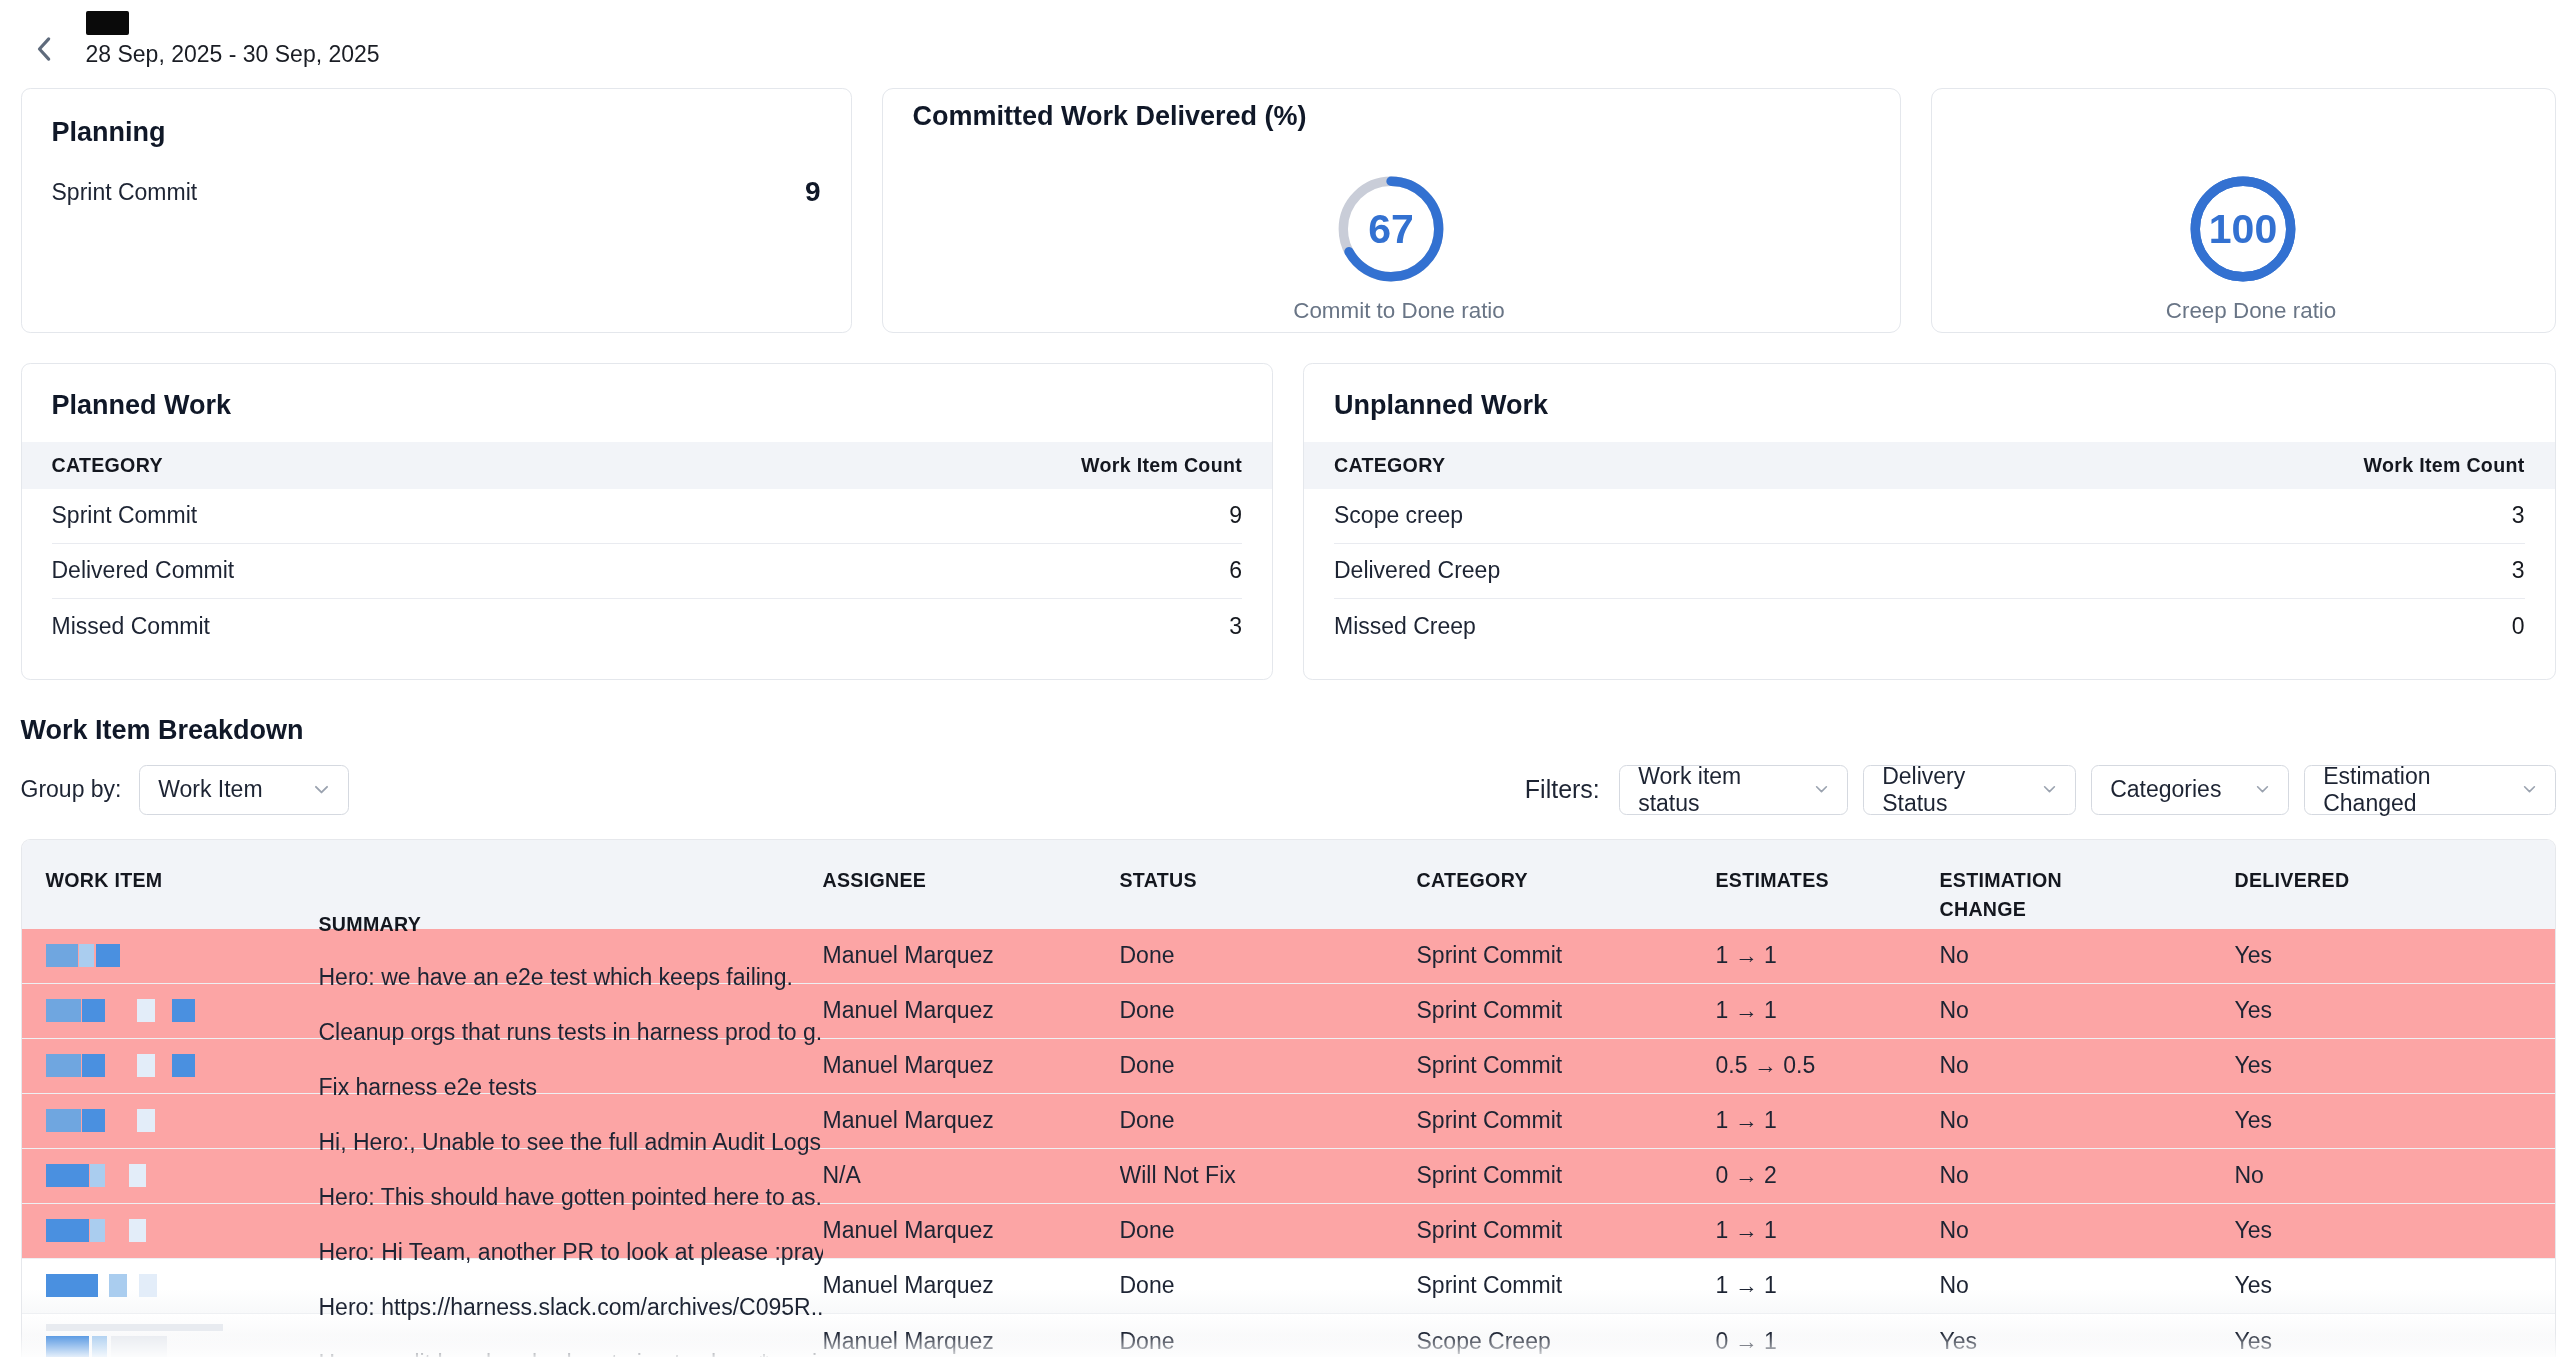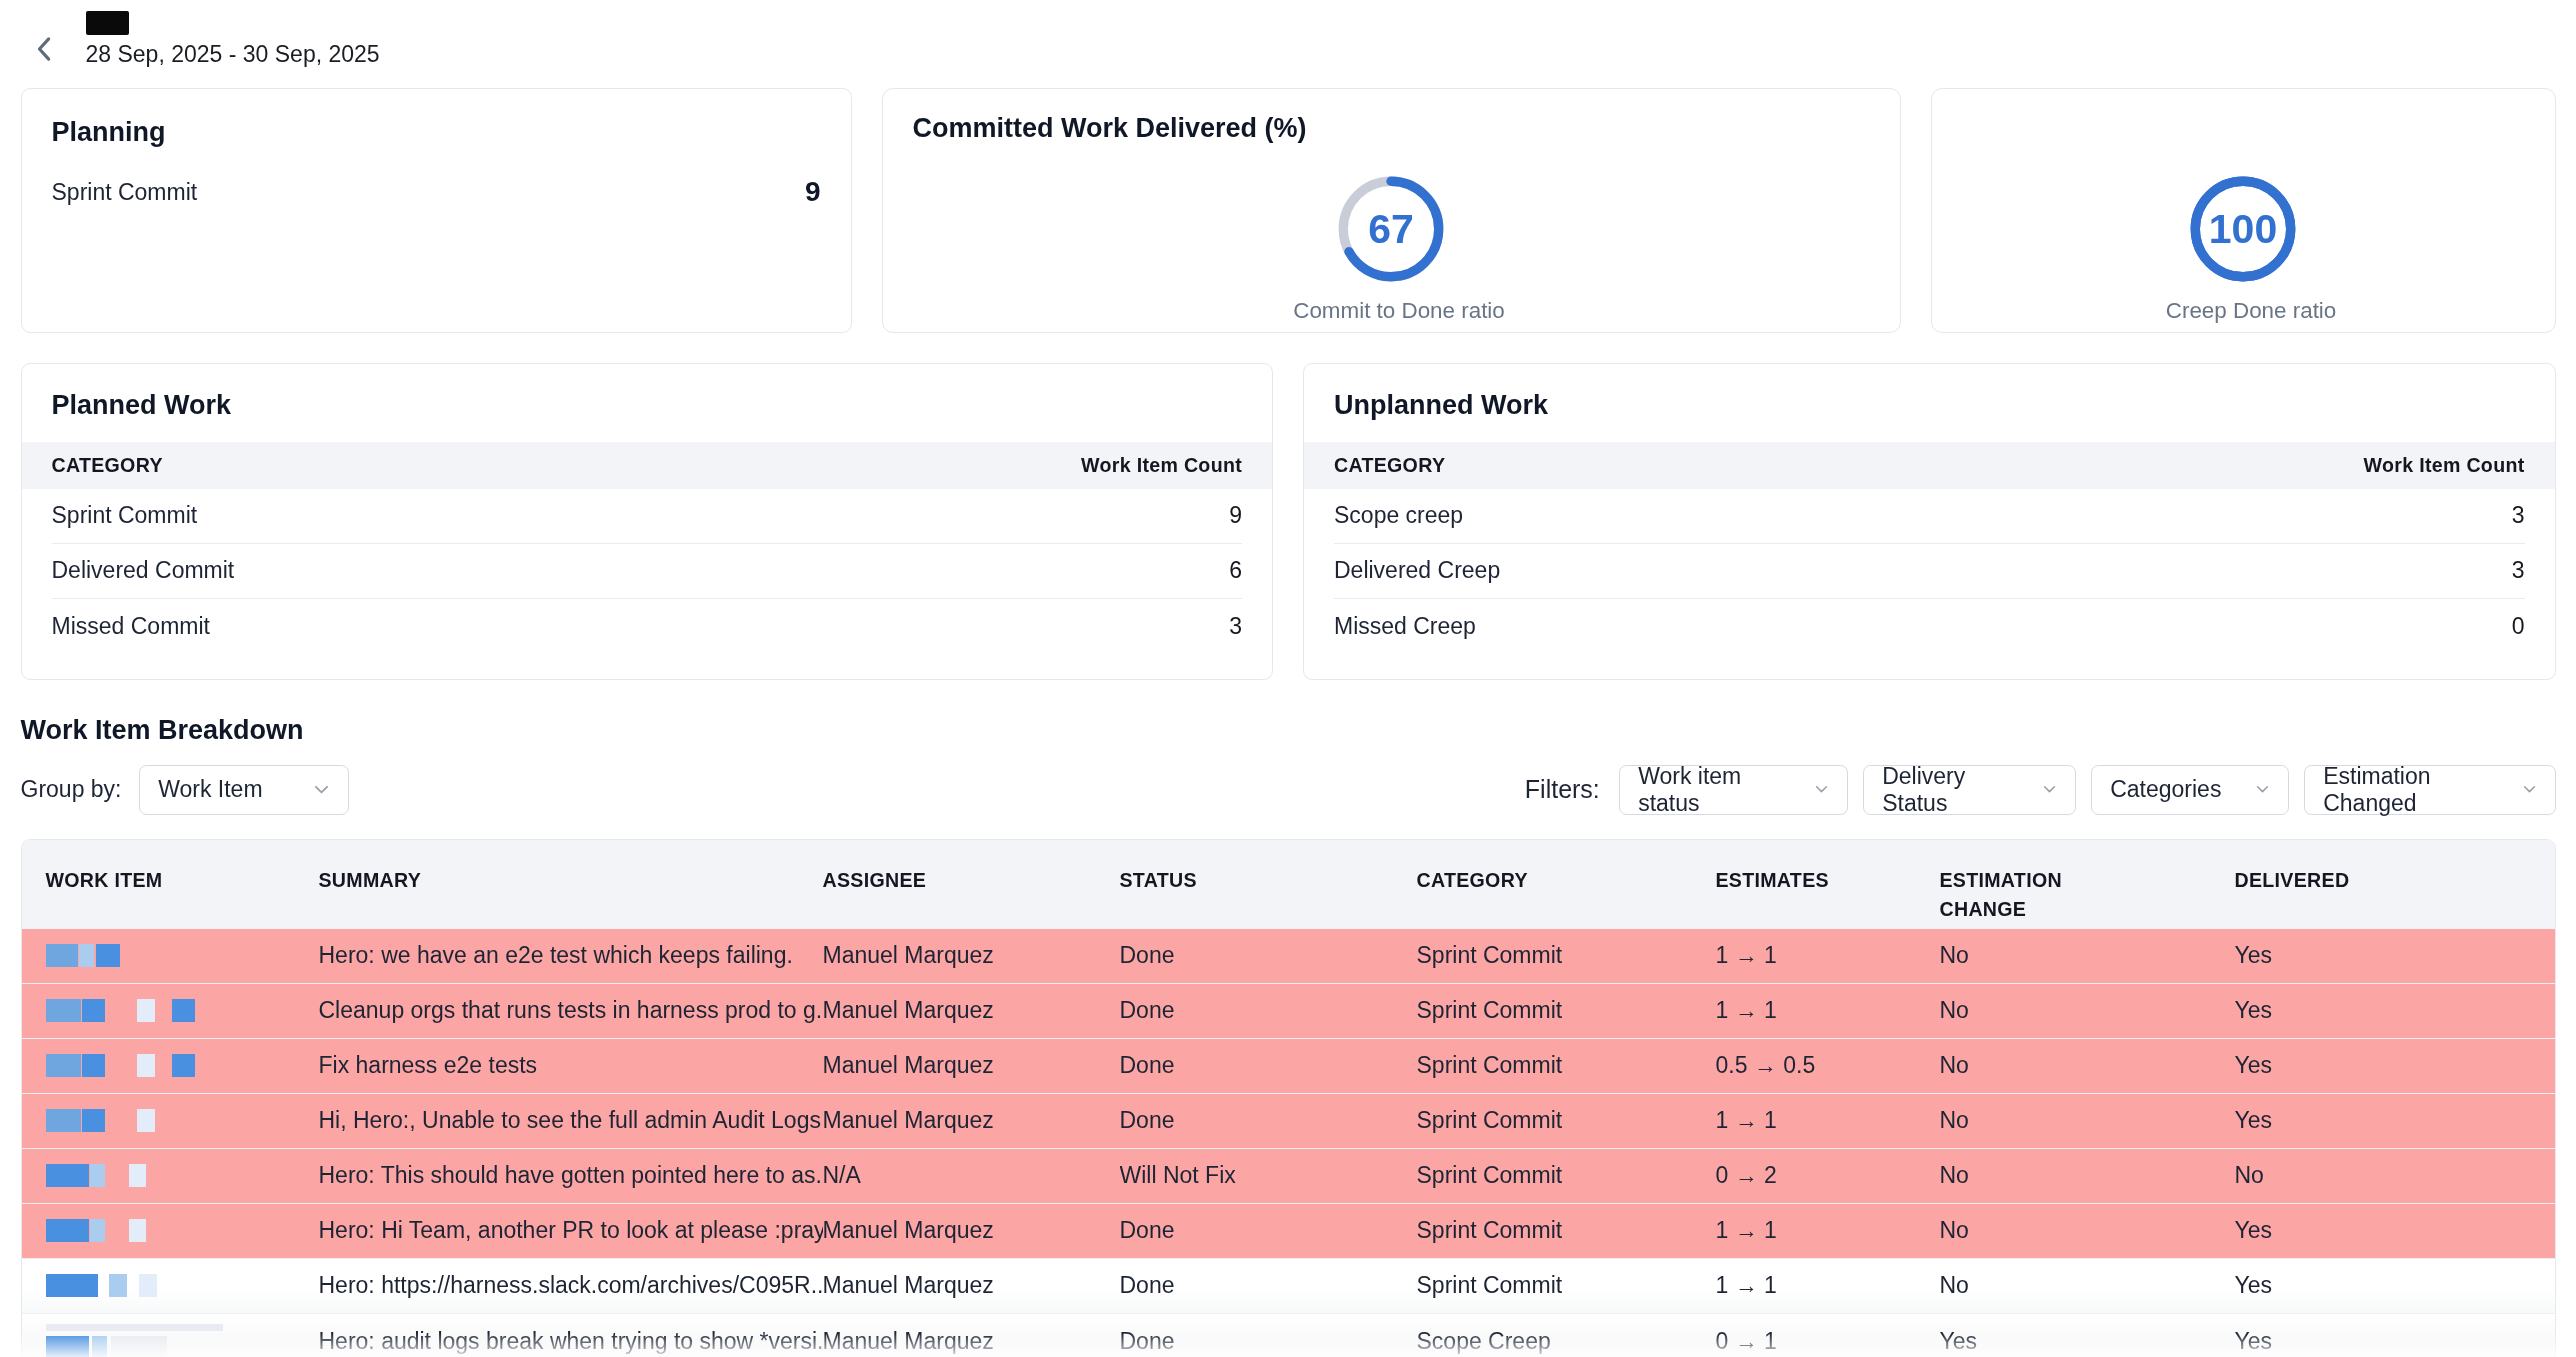--- a/index.html
+++ b/index.html
@@ -21,21 +21,21 @@
   .card-title { font-size:27px; font-weight:bold; color:#101828; }
 
   .planning-card { width:831px; height:245px; padding:28px 30px 0 30px; flex:0 0 auto; }
   .kv-row { display:flex; justify-content:space-between; align-items:center; height:62px;
     border-bottom:0.9px solid #e9ebf0; margin-top:1.9px; }
   .kv-row:last-child { border-bottom:none; }
   .kv-label { font-size:23px; color:#1d2433; }
   .kv-value { font-size:28px; font-weight:bold; color:#101828; }
   .planning-rows { margin-top:13px; }
 
-  .gauge-card { flex:1 1 auto; height:245px; padding:24px 30px 0 30px; position:relative;border-radius:11px; }
+  .gauge-card { flex:1 1 auto; height:245px; padding:12px 30px 0 30px; position:relative;border-radius:11px; }
   .gauge-wrap { position:absolute; left:50%; top:82px; transform:translateX(-50%);
     width:116px; height:116px; }
   .gauge-num { position:absolute; inset:0; display:flex; align-items:center; justify-content:center;
     font-size:41px; font-weight:bold; color:#3371d1; }
   .gauge-caption { position:absolute; left:16px; right:0; top:209px; text-align:center;
     font-size:22.4px; color:#697586; }
 
   .cards-row2 { display:flex; gap:30px; margin-top:30px; }
   .mini-table-card { flex:1 1 0; height:317px; padding:0; overflow:hidden; }
   .mini-title { padding:26px 30px 20.5px 30px; }
@@ -62,21 +62,21 @@
   .big-table { margin-top:24px; border:0.9px solid #e6e8ec; border-bottom:none;
     border-radius:9.3px 9.3px 0 0; overflow:hidden; }
   .thead { display:flex; background:#f2f4f8; height:89px; align-items:flex-start; padding-top:26px; }
   .th { font-size:19.6px; font-weight:bold; color:#14171f; letter-spacing:0.3px; line-height:1.5;
     padding-right:9.3px; }
   .trow { display:flex; align-items:center; height:55px; border-bottom:0.9px solid #eef0f3;
     background:#fca5a5; }
   .trow:last-child { border-bottom:none; }
   .td { font-size:23px; color:#1d2433; white-space:nowrap; overflow:hidden; }
   .c-item   { width:297px; padding-left:24px; flex:0 0 auto; }
-  .c-sum    { width:504px; flex:0 0 auto; }
+  .c-sum    { width:504px; flex:0 0 auto;margin-top:44px; }
   .c-asg    { width:297px; flex:0 0 auto; }
   .c-sts    { width:297px; flex:0 0 auto; }
   .c-cat    { width:299px; flex:0 0 auto; }
   .c-est    { width:224px; flex:0 0 auto; }
   .c-chg    { width:295px; flex:0 0 auto; }
   .c-del    { width:297px; flex:0 0 auto; }
   .th.c-item span, .th.c-chg span { display:inline-block; max-width:121px; }
   .th.c-chg span { max-width:177px; }
 
   .blocks { display:flex; align-items:center; }

